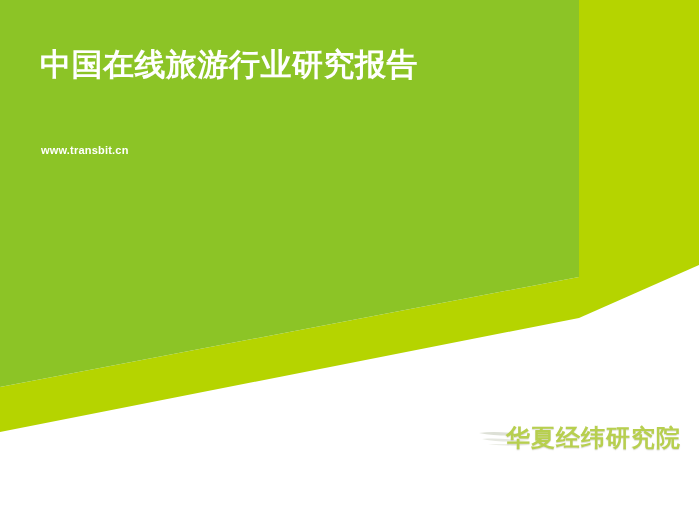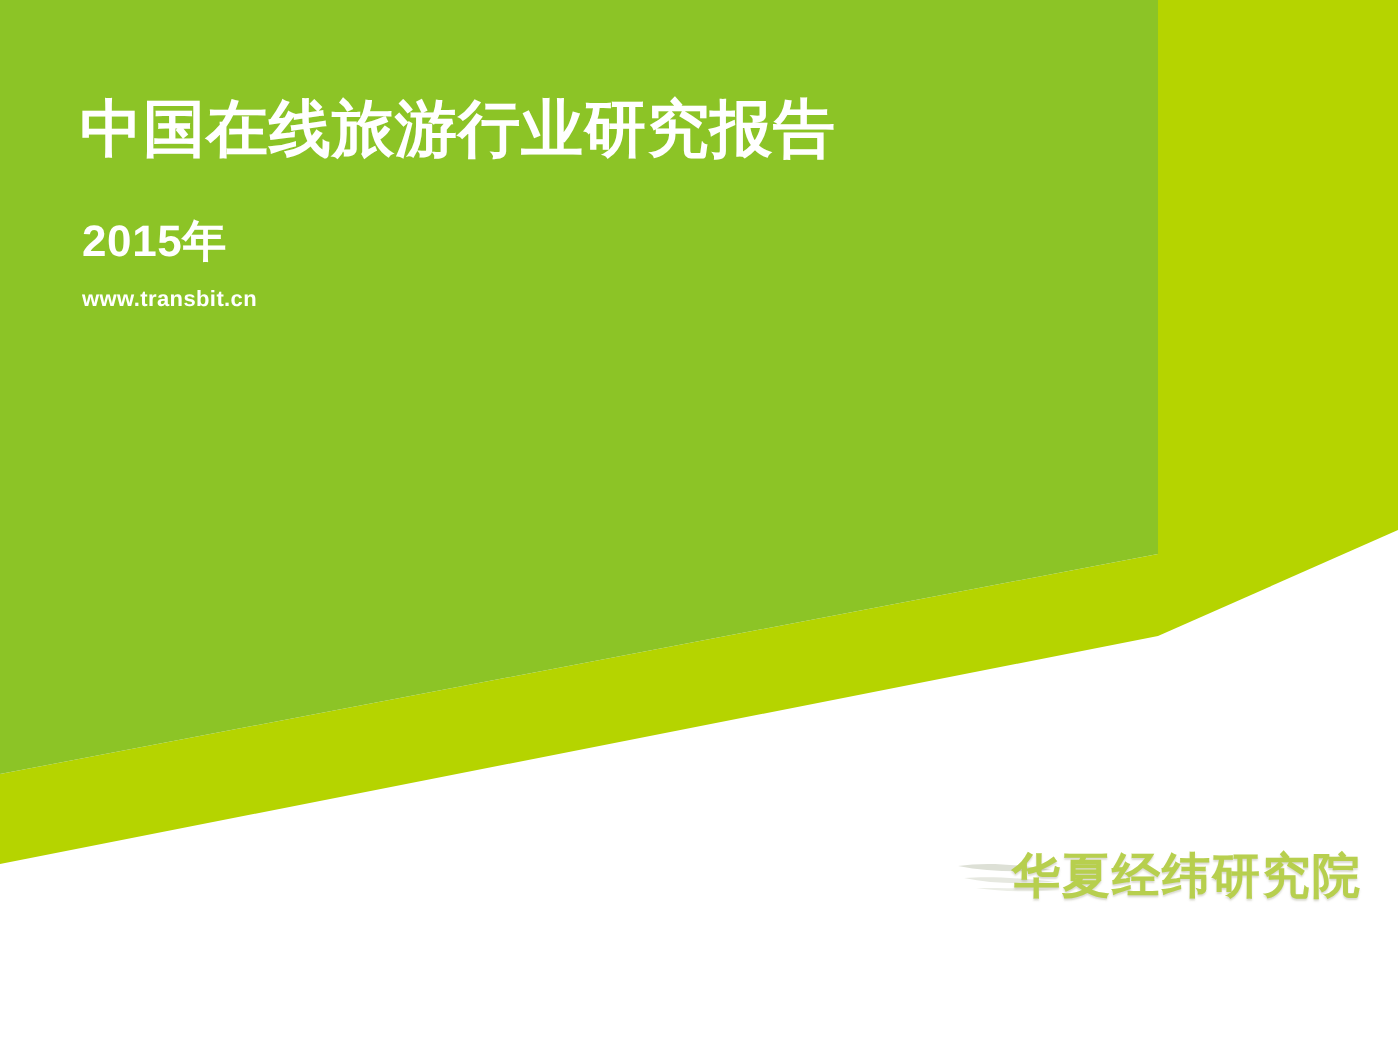--- a/index.html
+++ b/index.html
@@ -105,21 +105,20 @@
 
     <polygon points="0,387 579,277 579,318 0,432" fill="#b5d400"></polygon>
 
     <polygon points="0,0 579,0 579,277 0,387" fill="#8cc426"></polygon>
   </svg>
 
   <div class="text-layer">
 
     <div class="title">中国在线旅游行业研究报告</div>
 
-    <div class="subtitle">2015年</div>
 
     <div class="site-url">www.transbit.cn</div>
 
     <div class="logo">
       <svg class="logo-swoosh" viewBox="0 0 52 30" preserveAspectRatio="none">
         <path d="M1,11 C14,9 30,10 48,13 C32,14 16,14 1,11 Z" fill="#dde0d6"></path>
         <path d="M4,17 C17,16 33,17 50,19 C34,20 18,20 4,17 Z" fill="#e6e8e0"></path>
         <path d="M10,22 C22,22 36,22 51,23 C37,24 24,24 10,22 Z" fill="#eceee7"></path>
       </svg>
       <div class="logo-text">华夏经纬研究院</div>

